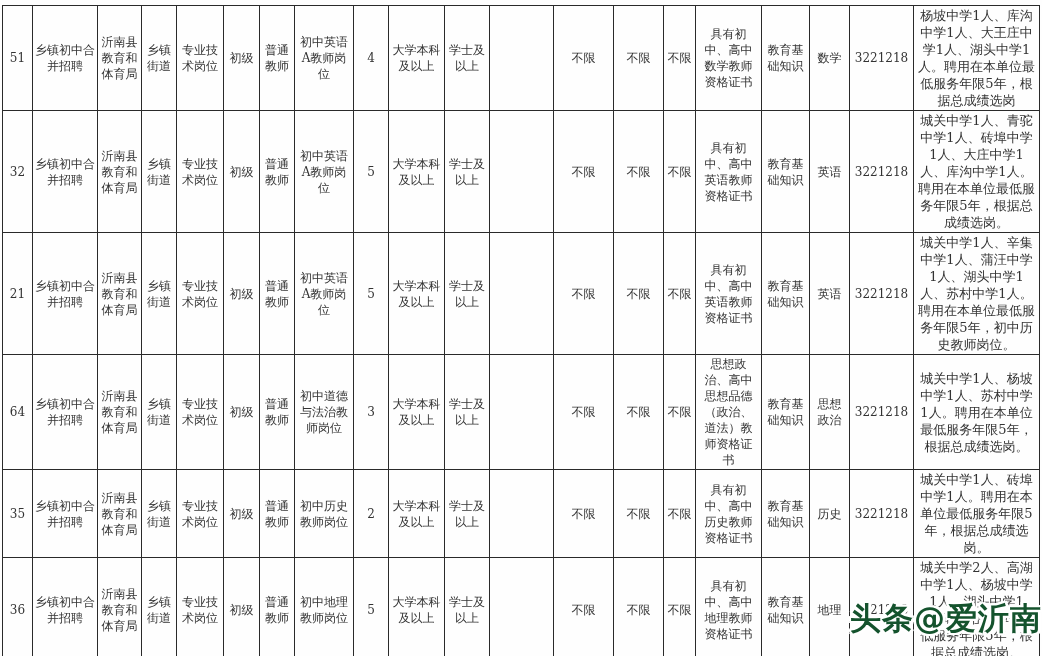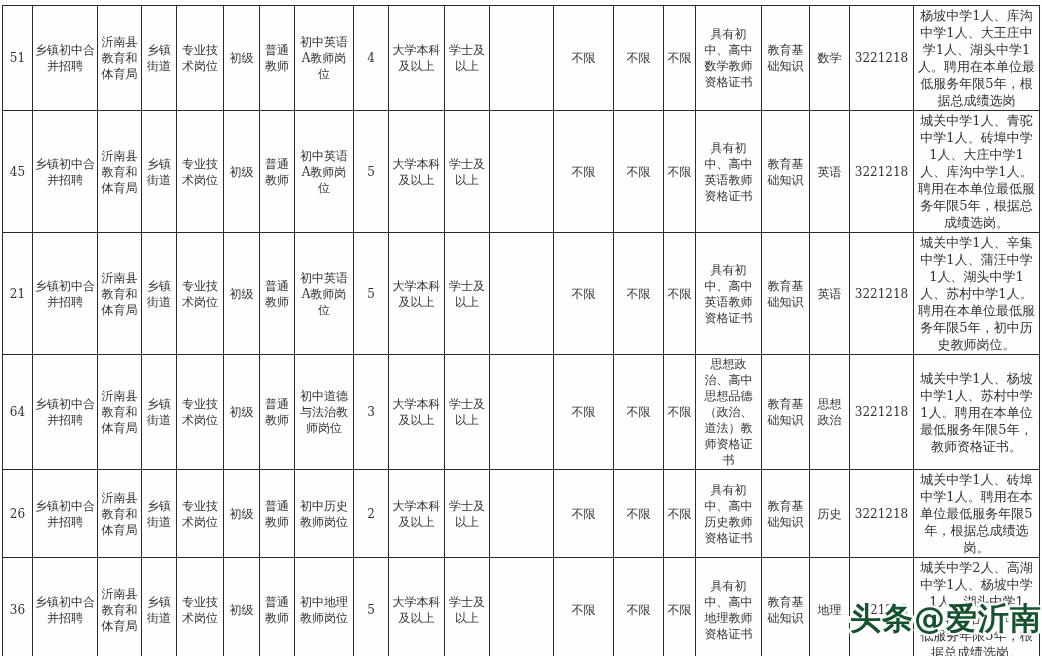--- a/index.html
+++ b/index.html
@@ -98,21 +98,21 @@
           <td class="c12">不限</td>
           <td class="c13">不限</td>
           <td class="c14">不限</td>
           <td class="c15">具有初中、高中数学教师资格证书</td>
           <td class="c16">教育基础知识</td>
           <td class="c17">数学</td>
           <td class="c18">3221218</td>
           <td class="c19">杨坡中学1人、库沟中学1人、大王庄中学1人、湖头中学1人。聘用在本单位最低服务年限5年，根据总成绩选岗</td>
         </tr>
         <tr class="r1">
-          <td class="c0">45</td>
+          <td class="c0">32</td>
           <td class="c1">乡镇初中合并招聘</td>
           <td class="c2">沂南县教育和体育局</td>
           <td class="c3">乡镇街道</td>
           <td class="c4">专业技术岗位</td>
           <td class="c5">初级</td>
           <td class="c6">普通教师</td>
           <td class="c7">初中英语A教师岗位</td>
           <td class="c8">5</td>
           <td class="c9">大学本科及以上</td>
           <td class="c10">学士及以上</td>
@@ -161,24 +161,24 @@
           <td class="c9">大学本科及以上</td>
           <td class="c10">学士及以上</td>
           <td class="c11"></td>
           <td class="c12">不限</td>
           <td class="c13">不限</td>
           <td class="c14">不限</td>
           <td class="c15">思想政治、高中思想品德（政治、道法）教师资格证书</td>
           <td class="c16">教育基础知识</td>
           <td class="c17">思想政治</td>
           <td class="c18">3221218</td>
-          <td class="c19">城关中学1人、杨坡中学1人、苏村中学1人。聘用在本单位最低服务年限5年，教师资格证书。</td>
+          <td class="c19">城关中学1人、杨坡中学1人、苏村中学1人。聘用在本单位最低服务年限5年，根据总成绩选岗。</td>
         </tr>
         <tr class="r4">
-          <td class="c0">26</td>
+          <td class="c0">35</td>
           <td class="c1">乡镇初中合并招聘</td>
           <td class="c2">沂南县教育和体育局</td>
           <td class="c3">乡镇街道</td>
           <td class="c4">专业技术岗位</td>
           <td class="c5">初级</td>
           <td class="c6">普通教师</td>
           <td class="c7">初中历史教师岗位</td>
           <td class="c8">2</td>
           <td class="c9">大学本科及以上</td>
           <td class="c10">学士及以上</td>

